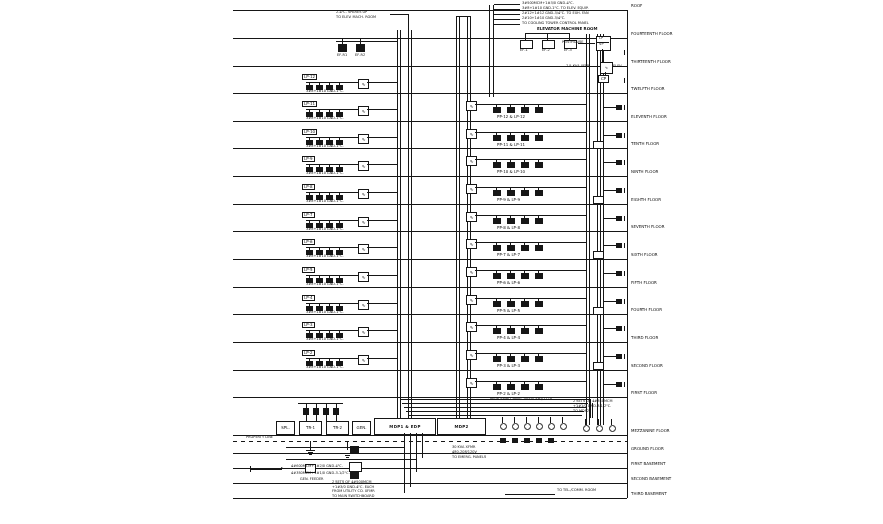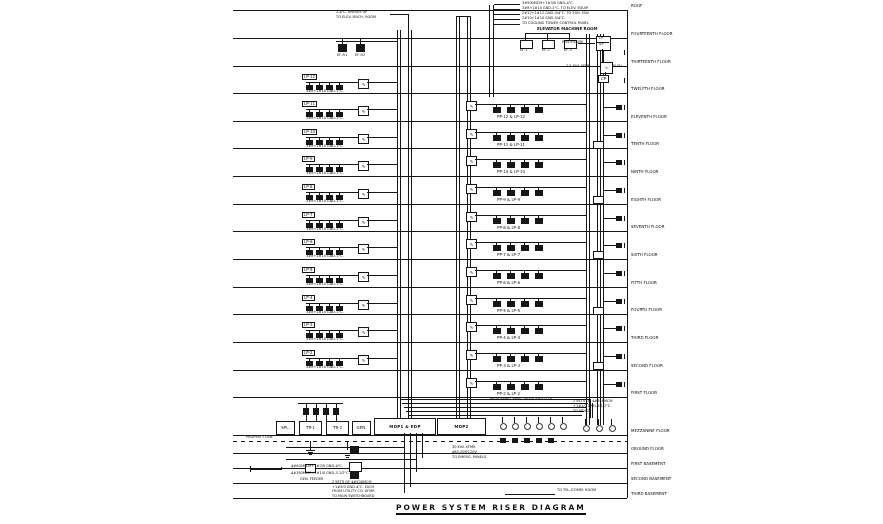--- a/index.html
+++ b/index.html
@@ -19,21 +19,20 @@
   .brk{position:absolute;width:5px;height:5px;border:1px solid #161616;border-radius:50%;background:#fff;}
   .title{position:absolute;font-size:7.5px;font-weight:bold;letter-spacing:2px;
          border-bottom:2px solid #111;padding-bottom:1px;white-space:nowrap;}
   .xf{position:absolute;border:1px solid #161616;background:#fff;font-size:5px;line-height:1;
       display:flex;align-items:center;justify-content:center;}
 </style>
 </head>
 <body>
 
 <div id="canvas">
-  <div class="title" style="left:396px;top:503px;">POWER SYSTEM RISER DIAGRAM</div>
 <div class="hl" style="left: 233px; top: 10px; width: 394px;"></div>
     <div class="lbl " style="left: 631px; top: 4px;">ROOF</div>
     <div class="hl" style="left: 233px; top: 38px; width: 394px;"></div>
     <div class="lbl " style="left: 631px; top: 32px;">FOURTEENTH FLOOR</div>
     <div class="vl" style="left: 624px; top: 50px; height: 5px;"></div>
     <div class="hl" style="left: 233px; top: 66px; width: 394px;"></div>
     <div class="lbl " style="left: 631px; top: 60px;">THIRTEENTH FLOOR</div>
     <div class="vl" style="left: 624px; top: 78px; height: 5px;"></div>
     <div class="hl" style="left: 233px; top: 93px; width: 394px;"></div>
     <div class="lbl " style="left: 631px; top: 87px;">TWELFTH FLOOR</div>

